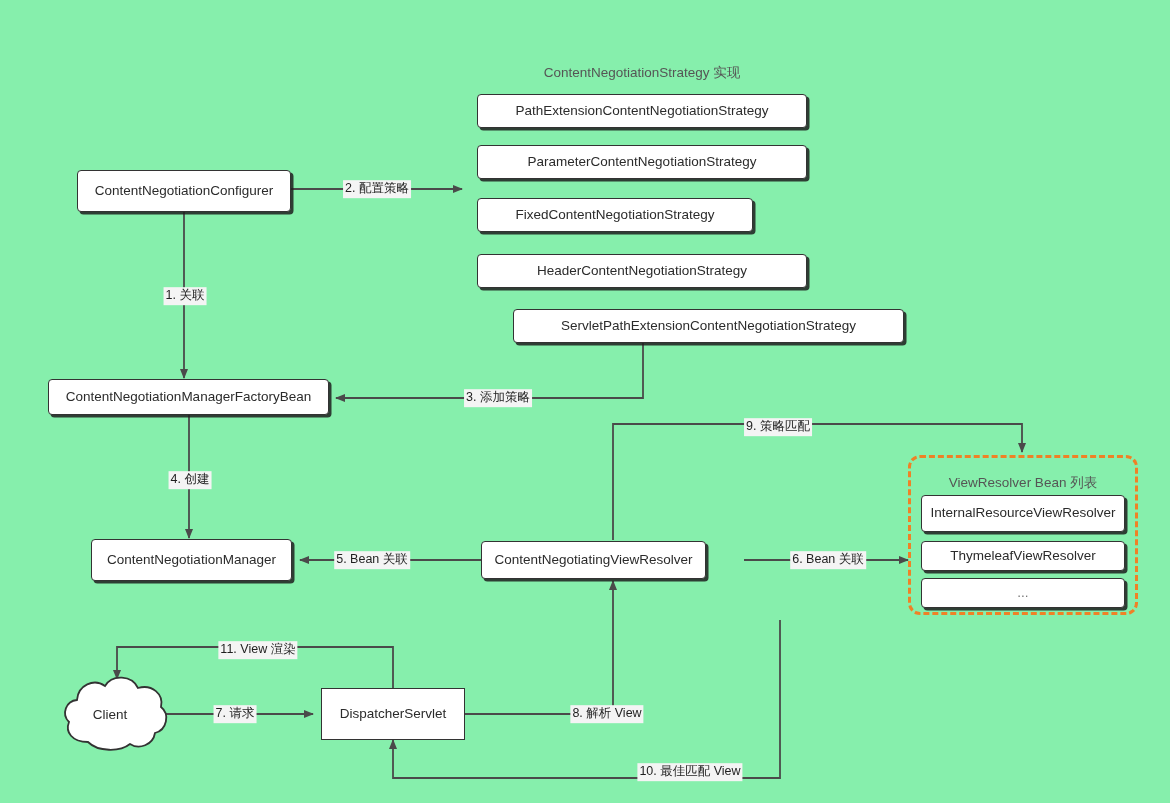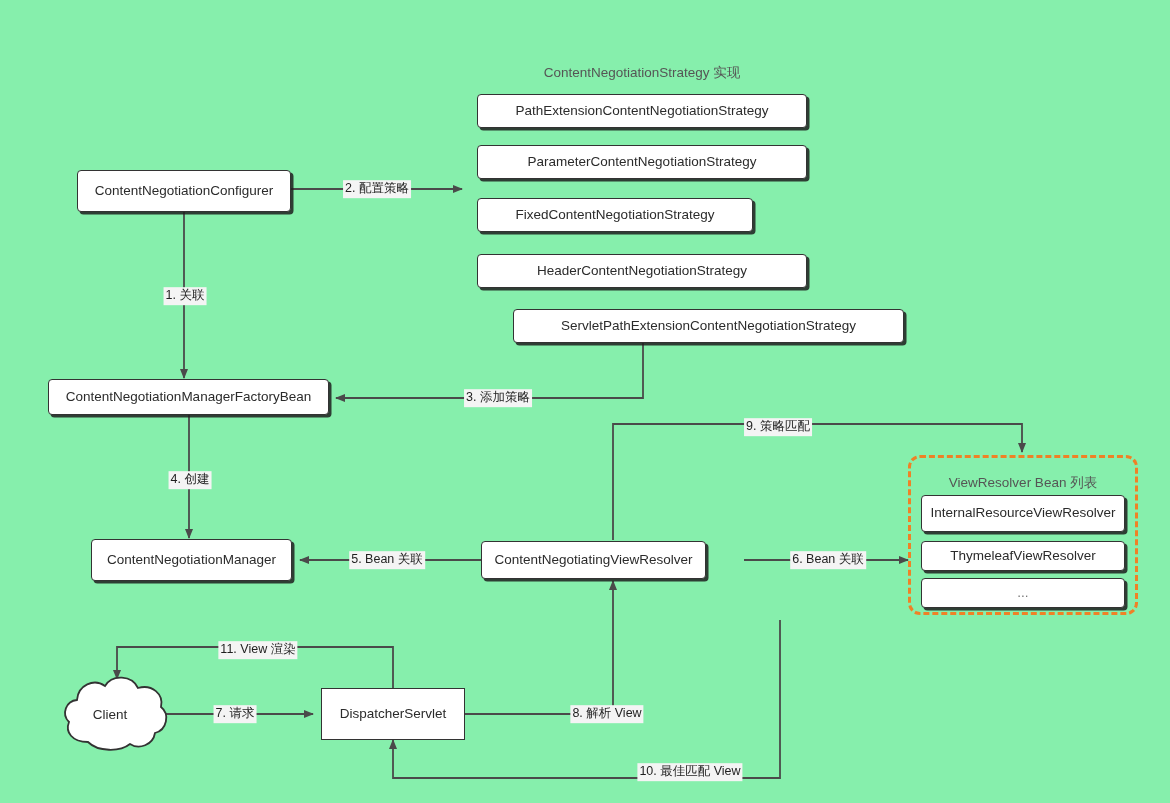--- a/index.html
+++ b/index.html
@@ -167,21 +167,21 @@
     <span>ThymeleafViewResolver</span>
   </div>
   <div class="node" style="left:921px; top:578px; width:204px; height:30px;">
     <span style="color:#777;">...</span>
   </div>
 
   <div class="edge-label" style="left:185px; top:296px;">1. 关联</div>
   <div class="edge-label" style="left:377px; top:189px;">2. 配置策略</div>
   <div class="edge-label" style="left:498px; top:398px;">3. 添加策略</div>
   <div class="edge-label" style="left:190px; top:480px;">4. 创建</div>
-  <div class="edge-label" style="left:387px; top:560px;">5. Bean 关联</div>
+  <div class="edge-label" style="left:372px; top:560px;">5. Bean 关联</div>
   <div class="edge-label" style="left:828px; top:560px;">6. Bean 关联</div>
   <div class="edge-label" style="left:235px; top:714px;">7. 请求</div>
   <div class="edge-label" style="left:607px; top:714px;">8. 解析 View</div>
   <div class="edge-label" style="left:778px; top:427px;">9. 策略匹配</div>
   <div class="edge-label" style="left:690px; top:772px;">10. 最佳匹配 View</div>
   <div class="edge-label" style="left:258px; top:650px;">11. View 渲染</div>
 
 </div>
 
 </body></html>

